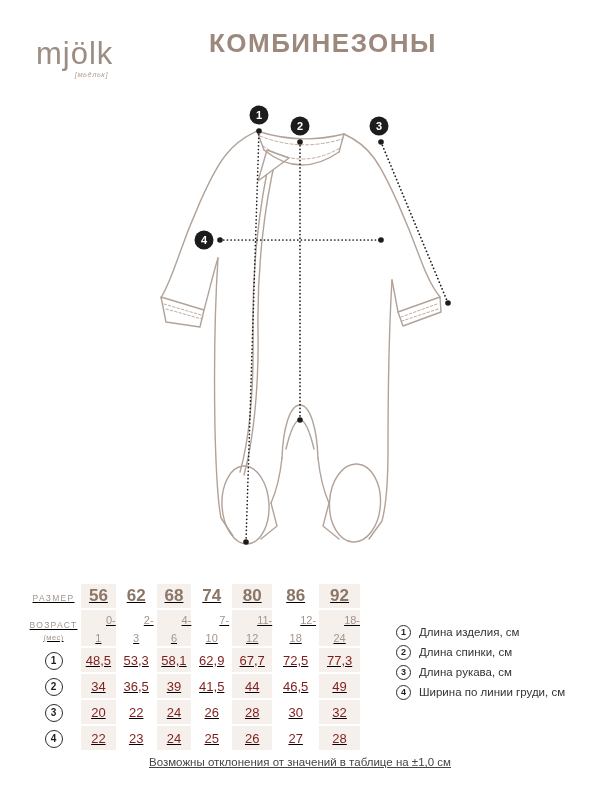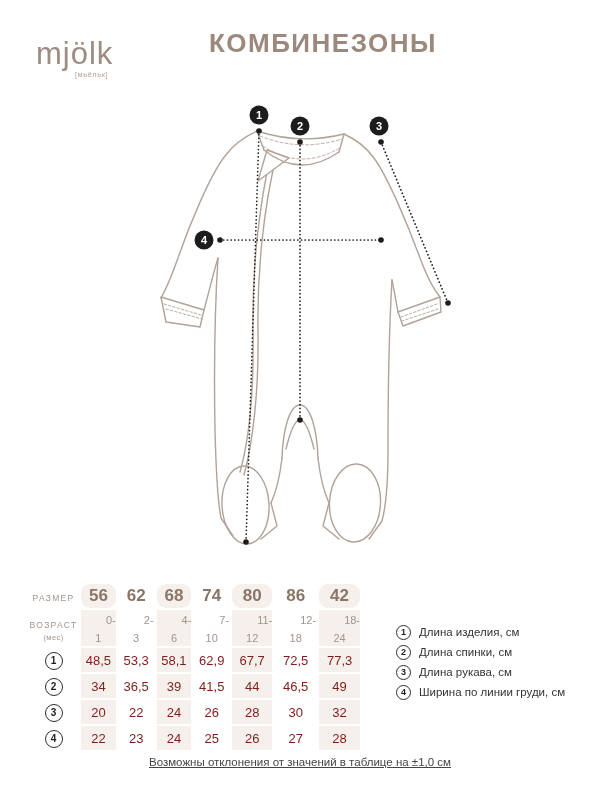--- a/index.html
+++ b/index.html
@@ -2,33 +2,33 @@
 <html><head>
 <meta charset="utf-8">
 <style>
   html,body{margin:0;padding:0;background:#fff;}
   #page{position:relative;width:600px;height:800px;background:#fff;overflow:hidden;
         font-family:"Liberation Sans", sans-serif;}
 
   
   .logo{position:absolute;left:36px;top:38px;width:90px;color:#9d8c82;}
   .logo-main{font-size:31px;font-weight:300;letter-spacing:1px;line-height:1;}
-  .logo-sub{font-size:7.5px;color:#b3a49a;letter-spacing:.5px;text-align:right;width:72px;margin-top:1px;}
+  .logo-sub{font-size:7.5px;color:#b3a49a;letter-spacing:.5px;text-align:right;width:72px;margin-top:1px;font-style:italic;}
   .titlebox{position:absolute;left:0;top:29px;width:600px;text-align:center;color:#9c887c;padding-left:23px;}
   .title{font-size:26px;font-weight:bold;letter-spacing:1.5px;line-height:1.1;}
   .subtitle{font-size:23px;font-weight:400;letter-spacing:.5px;line-height:1.15;}
 
   
   .diagram{position:absolute;left:140px;top:95px;width:330px;height:500px;}
 
   
   table.sizes{position:absolute;left:26px;top:582px;border-collapse:separate;border-spacing:3px 2px;}
-  table.sizes td{text-align:center;vertical-align:middle;padding:0;height:24px;}
+  table.sizes td{text-align:center;vertical-align:middle;padding:0;height:24px;text-decoration:underline;}
   td.hcol{width:49px;}
-  td.dcol{width:34px;border-radius:9px;}
+  td.dcol{width:34px;}
   td.b{background:#f6f0ec;}
   .lbl{font-size:8.5px;letter-spacing:1.3px;color:#a2948b;}
   .lbl .sub{display:block;font-size:7.5px;letter-spacing:.4px;margin-top:1px;}
   .size{font-size:17px;font-weight:bold;color:#8b7567;}
   .age{font-size:11px;color:#a2948b;padding-left:25px;}
   .val{font-size:13px;color:#7f1d1d;}
   .cnum{display:inline-block;width:16px;height:16px;border:1.3px solid #2e2e2e;border-radius:50%;
         font-size:10px;font-weight:bold;color:#1d1d1d;line-height:15px;text-align:center;}
 
   
@@ -143,21 +143,21 @@
   <table class="sizes">
     <tbody>
         <tr>
       <td class="hcol"><span class="lbl">РАЗМЕР</span></td>
       <td class="dcol b"><span class="size">56</span></td>
       <td class="dcol"><span class="size">62</span></td>
       <td class="dcol b"><span class="size">68</span></td>
       <td class="dcol"><span class="size">74</span></td>
       <td class="dcol b"><span class="size">80</span></td>
       <td class="dcol"><span class="size">86</span></td>
-      <td class="dcol b"><span class="size">42</span></td>
+      <td class="dcol b"><span class="size">92</span></td>
     </tr>
     <tr>
       <td class="hcol"><span class="lbl"><span>ВОЗРАСТ</span><span class="sub">(мес)</span></span></td>
       <td class="b"><span class="age">0-1</span></td>
       <td><span class="age">2-3</span></td>
       <td class="b"><span class="age">4-6</span></td>
       <td><span class="age">7-10</span></td>
       <td class="b"><span class="age">11-12</span></td>
       <td><span class="age">12-18</span></td>
       <td class="b"><span class="age">18-24</span></td>

